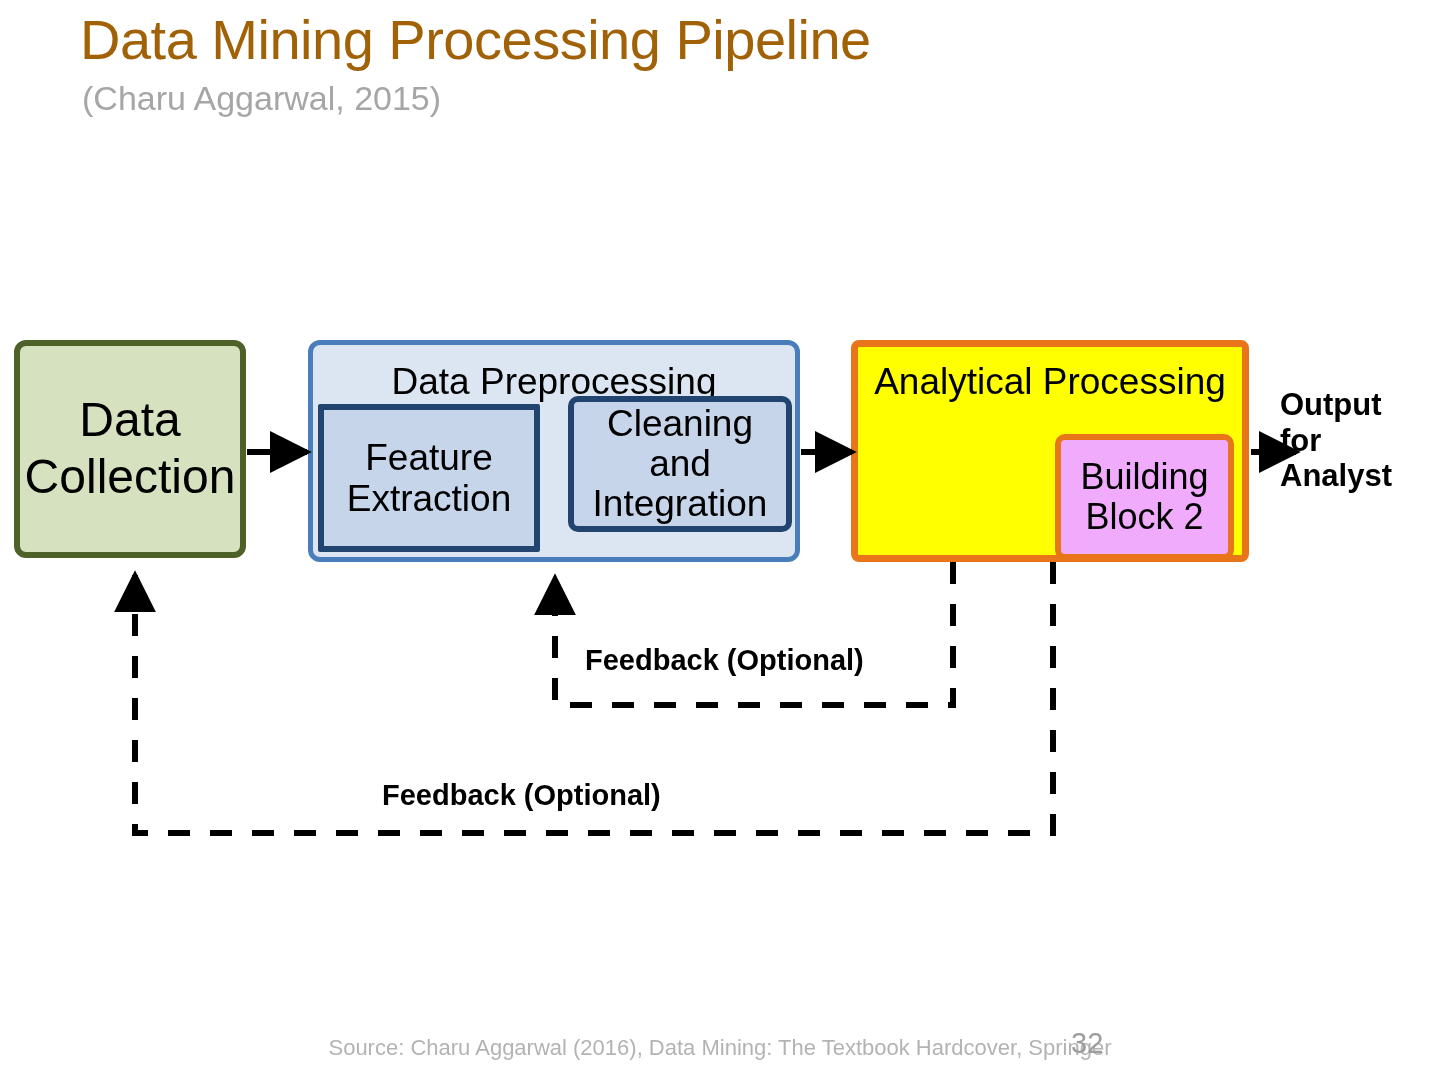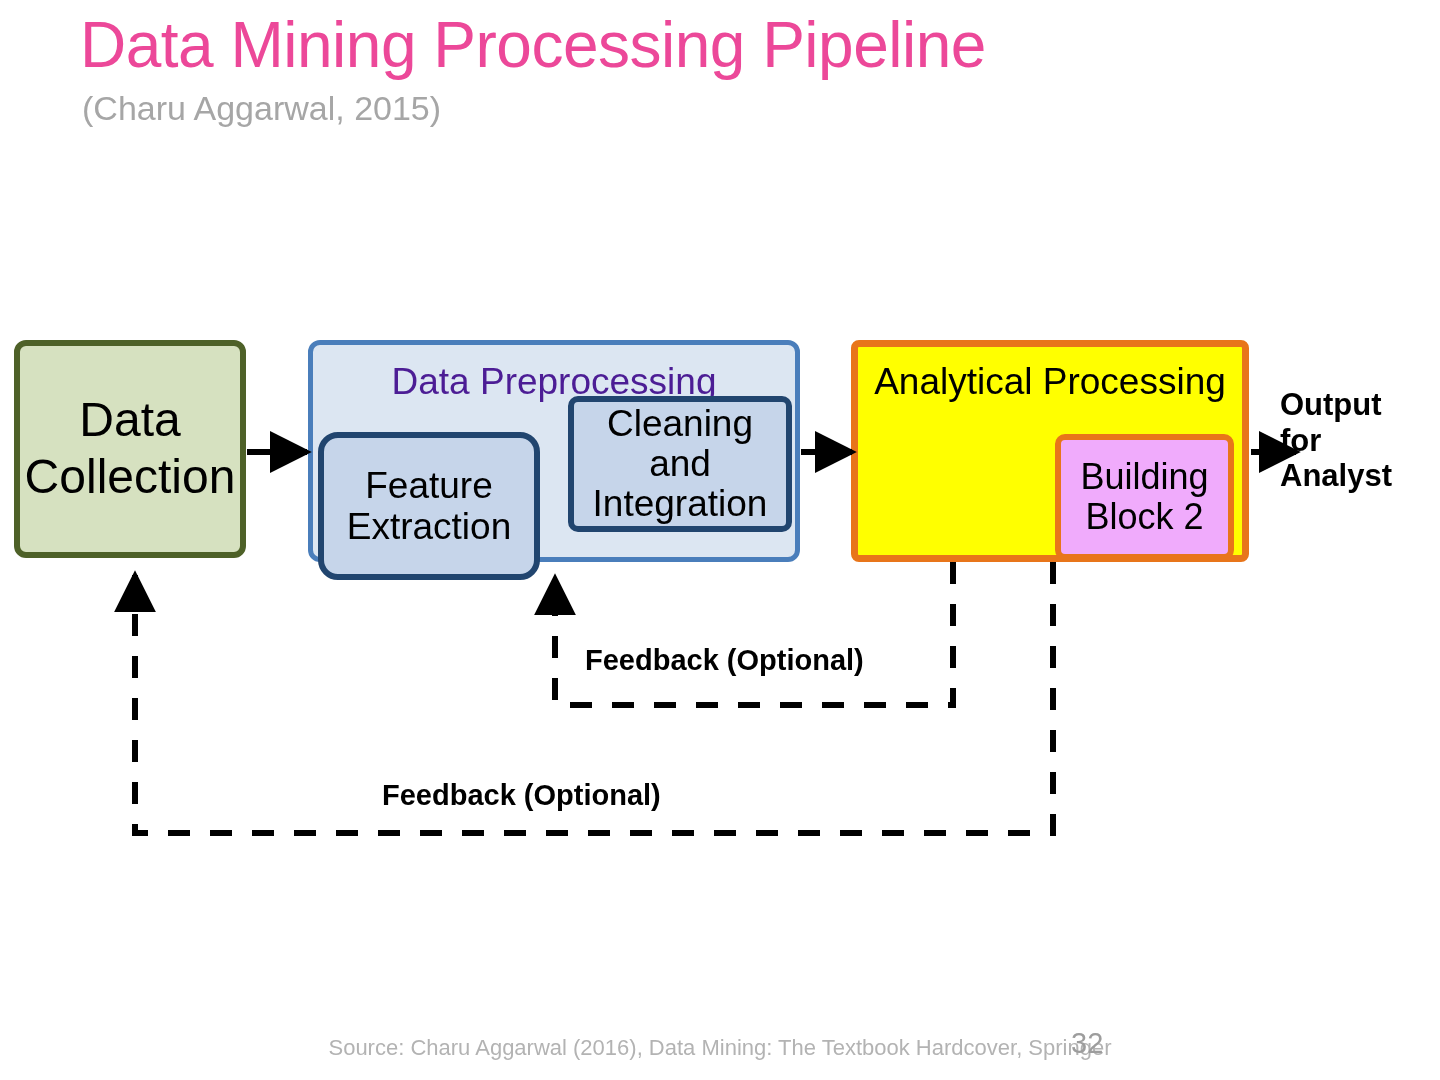--- a/index.html
+++ b/index.html
@@ -19,24 +19,24 @@
   }
 
   
   #title-area {
     position: absolute;
     left: 80px;
     top: 6px;
     width: 1258px;
   }
   #slide-title {
-    font-size: 64px;
+    font-size: 56px;
     line-height: 1.22;
     font-weight: normal;
-    color: #ec4899;
+    color: #a16207;
     letter-spacing: -0.5px;
     word-break: break-all;
     overflow-wrap: break-word;
     margin: 0;
   }
   #slide-subtitle {
     font-size: 34px;
     line-height: 1.1;
     color: #a6a6a6;
     margin: 6px 0 0 2px;
@@ -85,34 +85,33 @@
     display: block;
   }
   #label-data-preprocessing {
     position: absolute;
     left: 0;
     right: 0;
     top: 18px;
     text-align: center;
     font-size: 37px;
     line-height: 1.05;
-    color: #4c1d95;
+    color: #000000;
   }
   #node-feature-extraction {
     left: 318px;
     top: 404px;
     width: 222px;
     height: 148px;
     background: #c6d5ea;
     border: 6px solid #21456f;
-    border-radius: 20px;
+    border-radius: 2px;
     font-size: 37px;
     line-height: 1.12;
     z-index: 4;
-    margin-top: 28px;
   }
   #node-cleaning-integration {
     left: 568px;
     top: 396px;
     width: 224px;
     height: 136px;
     background: #c6d5ea;
     border: 6px solid #21456f;
     border-radius: 10px;
     font-size: 37px;

